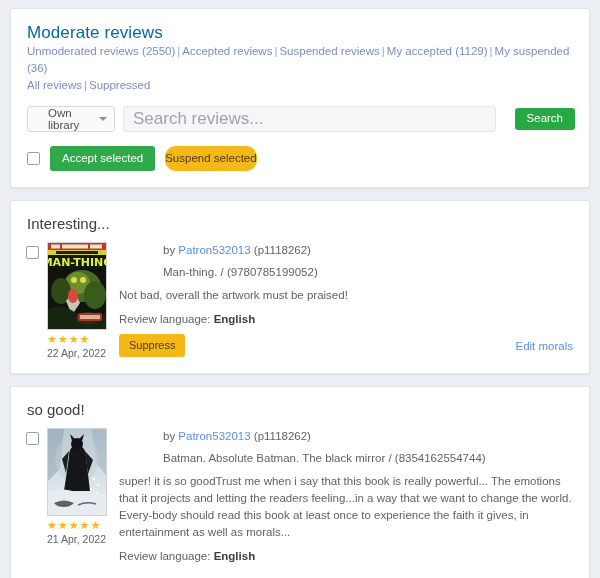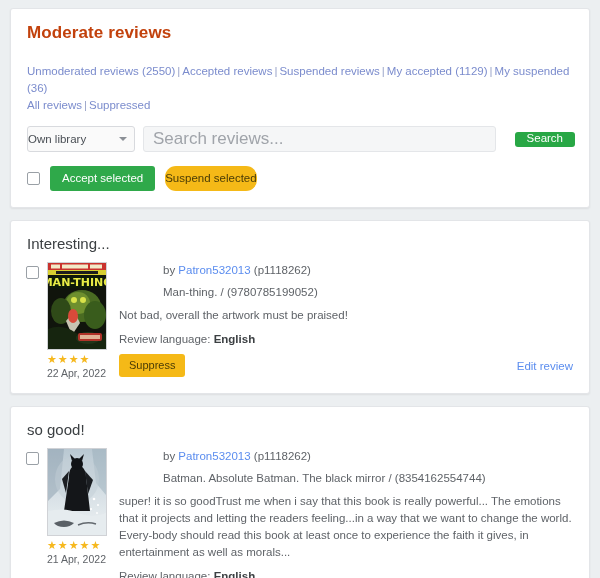--- a/index.html
+++ b/index.html
@@ -17,23 +17,23 @@
     border: 1px solid #e3e5e8;
     border-radius: 3px;
     box-shadow: 0 1px 2px rgba(0,0,0,0.07);
     margin-bottom: 12px;
     padding: 12px 14px 14px 14px;
   }
 
   
   .page-title {
     font-size: 17px;
-    color: #c2410c;
-    font-weight: 700;
-    margin: 2px 0 20px 2px;
+    color: #0369a1;
+    font-weight: 400;
+    margin: 2px 0 0 2px;
     letter-spacing: 0.1px;
   }
   .navlinks {
     font-size: 11.5px;
     line-height: 17px;
     margin: 0 0 12px 2px;
     color: #8a97c4;
   }
   .navlinks a {
     color: #7b8ccd;
@@ -42,30 +42,30 @@
   .navlinks .sep { color: #9aa4c9; padding: 0 2px; }
 
   .searchrow {
     display: flex;
     align-items: center;
     gap: 0;
     margin: 0 0 14px 2px;
   }
   .select-box {
     position: relative;
-    width: 108px;
+    width: 88px;
     height: 26px;
     border: 1px solid #d8dade;
     border-radius: 3px;
     background: #fafafa;
     font-size: 11.5px;
     color: #4a4f55;
     display: flex;
     align-items: center;
-    padding: 0 20px 0 0;
+    padding: 0 20px 0 20px;
     flex: none;
   }
   .caret {
     position: absolute;
     right: 7px; top: 50%;
     margin-top: -2px;
     width: 0; height: 0;
     border-left: 4px solid transparent;
     border-right: 4px solid transparent;
     border-top: 4px solid #8b9096;
@@ -88,21 +88,21 @@
     border: none;
     border-radius: 3px;
     font-family: "Liberation Sans", sans-serif;
     font-size: 11.5px;
     cursor: pointer;
     line-height: 1;
   }
   .btn-search {
     background: #28a745;
     color: #fff;
-    height: 15px;
+    height: 22px;
     padding: 0 12px;
     margin-left: 19px;
     flex: none;
   }
 
   .actionrow {
     display: flex;
     align-items: center;
     margin: 0 0 2px 2px;
     gap: 10px;
@@ -277,21 +277,21 @@
           <span>(p1118262)</span>
         </div>
         <div class="meta-line">Man-thing. / (9780785199052)</div>
         <div class="rev-text">Not bad, overall the artwork must be praised!</div>
         <div class="lang">
           <span>Review language:</span>
           <b>English</b>
         </div>
         <div class="rev-footer">
           <button class="btn btn-suppress">Suppress</button>
-          <a class="edit-link" href="#">Edit review</a>
+          <a class="edit-link" href="#">Edit morals</a>
         </div>
       </div>
     </div>
   </div>
 
   <div class="card">
     <div class="rev-title">so good!</div>
     <div class="rev-body">
       <span class="cb rev-cb"></span>
 

